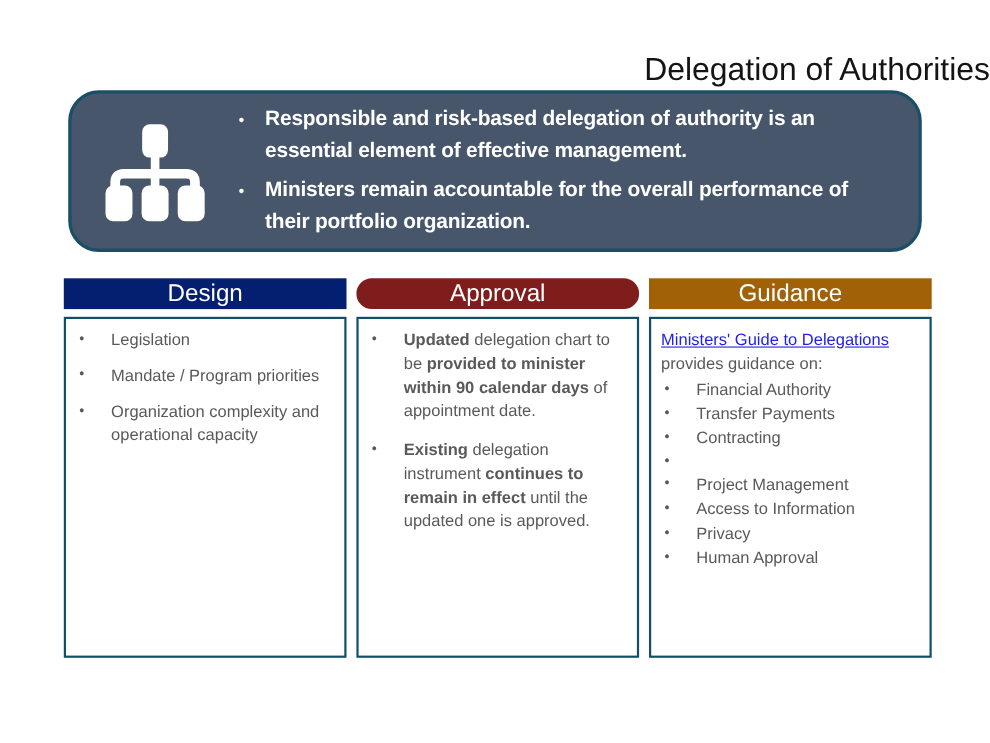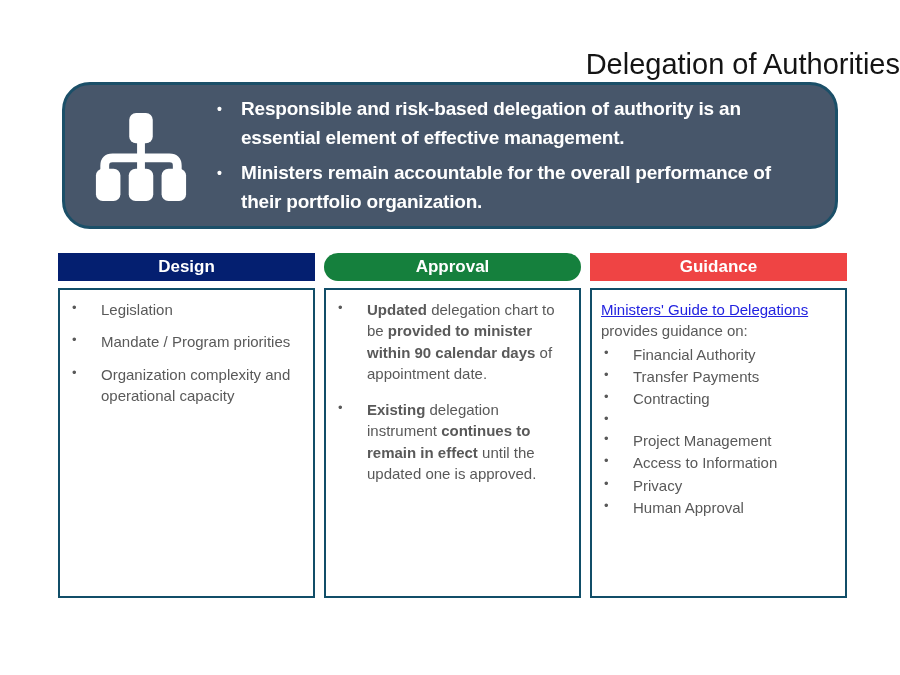--- a/index.html
+++ b/index.html
@@ -23,21 +23,21 @@
   .ov-bullet{display:flex;margin:7px 0;}
   .ov-bullet .dot{width:24px;flex-shrink:0;font-size:14px;line-height:28px;}
   
   .columns{
     position:absolute;left:58px;top:253px;width:789px;
     display:flex;justify-content:space-between;
   }
   .col{width:257px;display:flex;flex-direction:column;}
   .col-header{
     height:28px;line-height:28px;text-align:center;
-    color:#ffffff;font-weight:bold;font-size:17px;
+    color:#ffffff;font-weight:normal;font-size:22px;
   }
   .col-body{
     margin-top:7px;height:310px;box-sizing:border-box;
     border:2px solid #114E68;background:#ffffff;
     padding:9px 10px 9px 9px;color:#595959;font-size:15px;line-height:1.42;
   }
   .intro{margin:0 0 13px 0;}
   ul.hang{list-style:none;margin:0;padding:0;}
   ul.hang li{display:flex;}
   ul.hang.spaced li{margin-bottom:11px;}
@@ -91,37 +91,37 @@
         </li>
         <li>
           <span class="dot">•</span>
           <span class="txt">Organization complexity and operational capacity</span>
         </li>
       </ul>
     </div>
   </div>
 
   <div class="col">
-    <div class="col-header" style="background-color: #15803d; border-radius: 14px;">Approval</div>
+    <div class="col-header" style="background-color: #7f1d1d; border-radius: 14px;">Approval</div>
     <div class="col-body">
       <ul class="hang approval-list">
         <li>
           <span class="dot">•</span>
           <span class="txt"><span style="font-weight: bold;">Updated</span><span> delegation chart to be </span><span style="font-weight: bold;">provided to minister within 90 calendar days</span><span> of appointment date.</span></span>
         </li>
         <li>
           <span class="dot">•</span>
           <span class="txt"><span style="font-weight: bold;">Existing</span><span> delegation instrument </span><span style="font-weight: bold;">continues to remain in effect</span><span> until the updated one is approved.</span></span>
         </li>
       </ul>
     </div>
   </div>
 
   <div class="col">
-    <div class="col-header" style="background-color: #ef4444;">Guidance</div>
+    <div class="col-header" style="background-color: #a16207;">Guidance</div>
     <div class="col-body">
       <p class="intro" style="margin-bottom:2px;">
         <a class="guide-link" href="#">Ministers' Guide to Delegations</a><br>
         <span>provides guidance on:</span>
       </p>
       <ul class="hang tight">
         <li>
             <span class="dot">•</span>
             <span class="txt">Financial Authority</span>
           </li>

